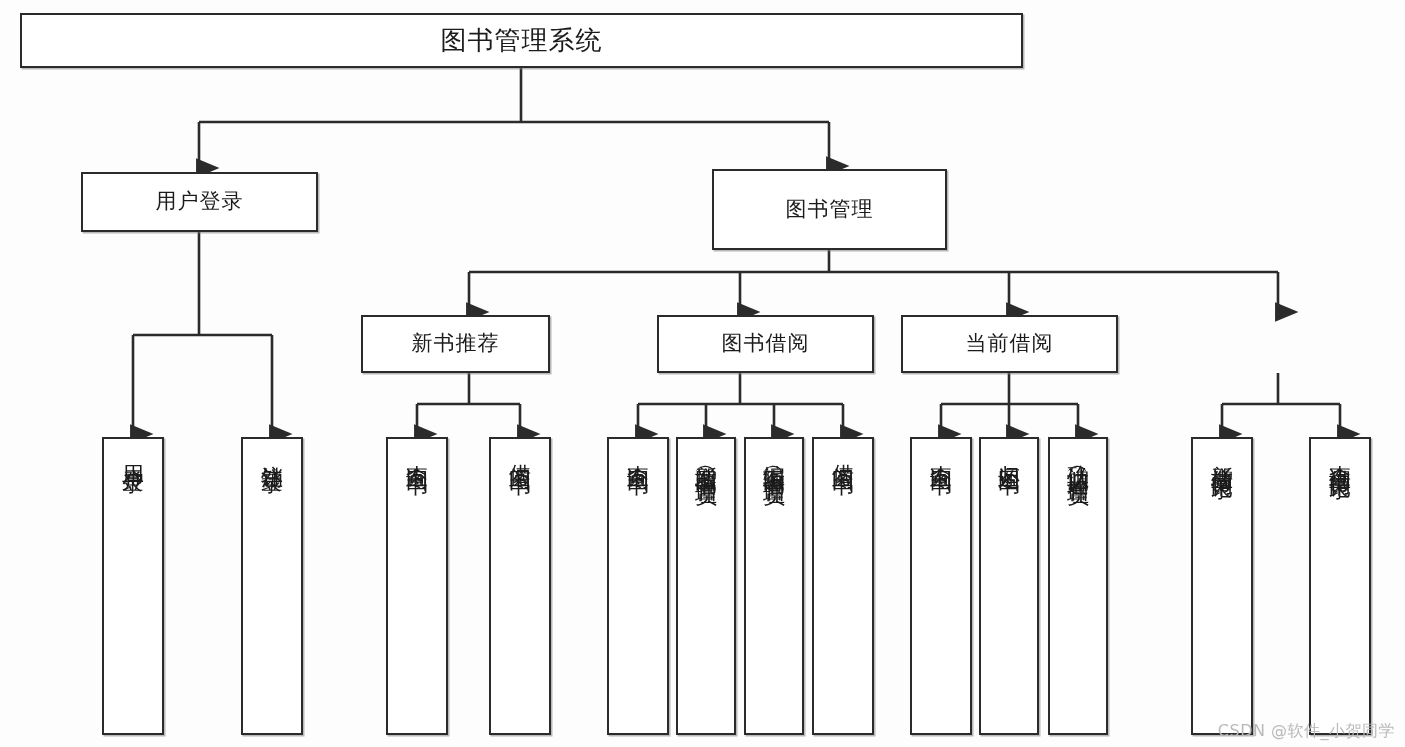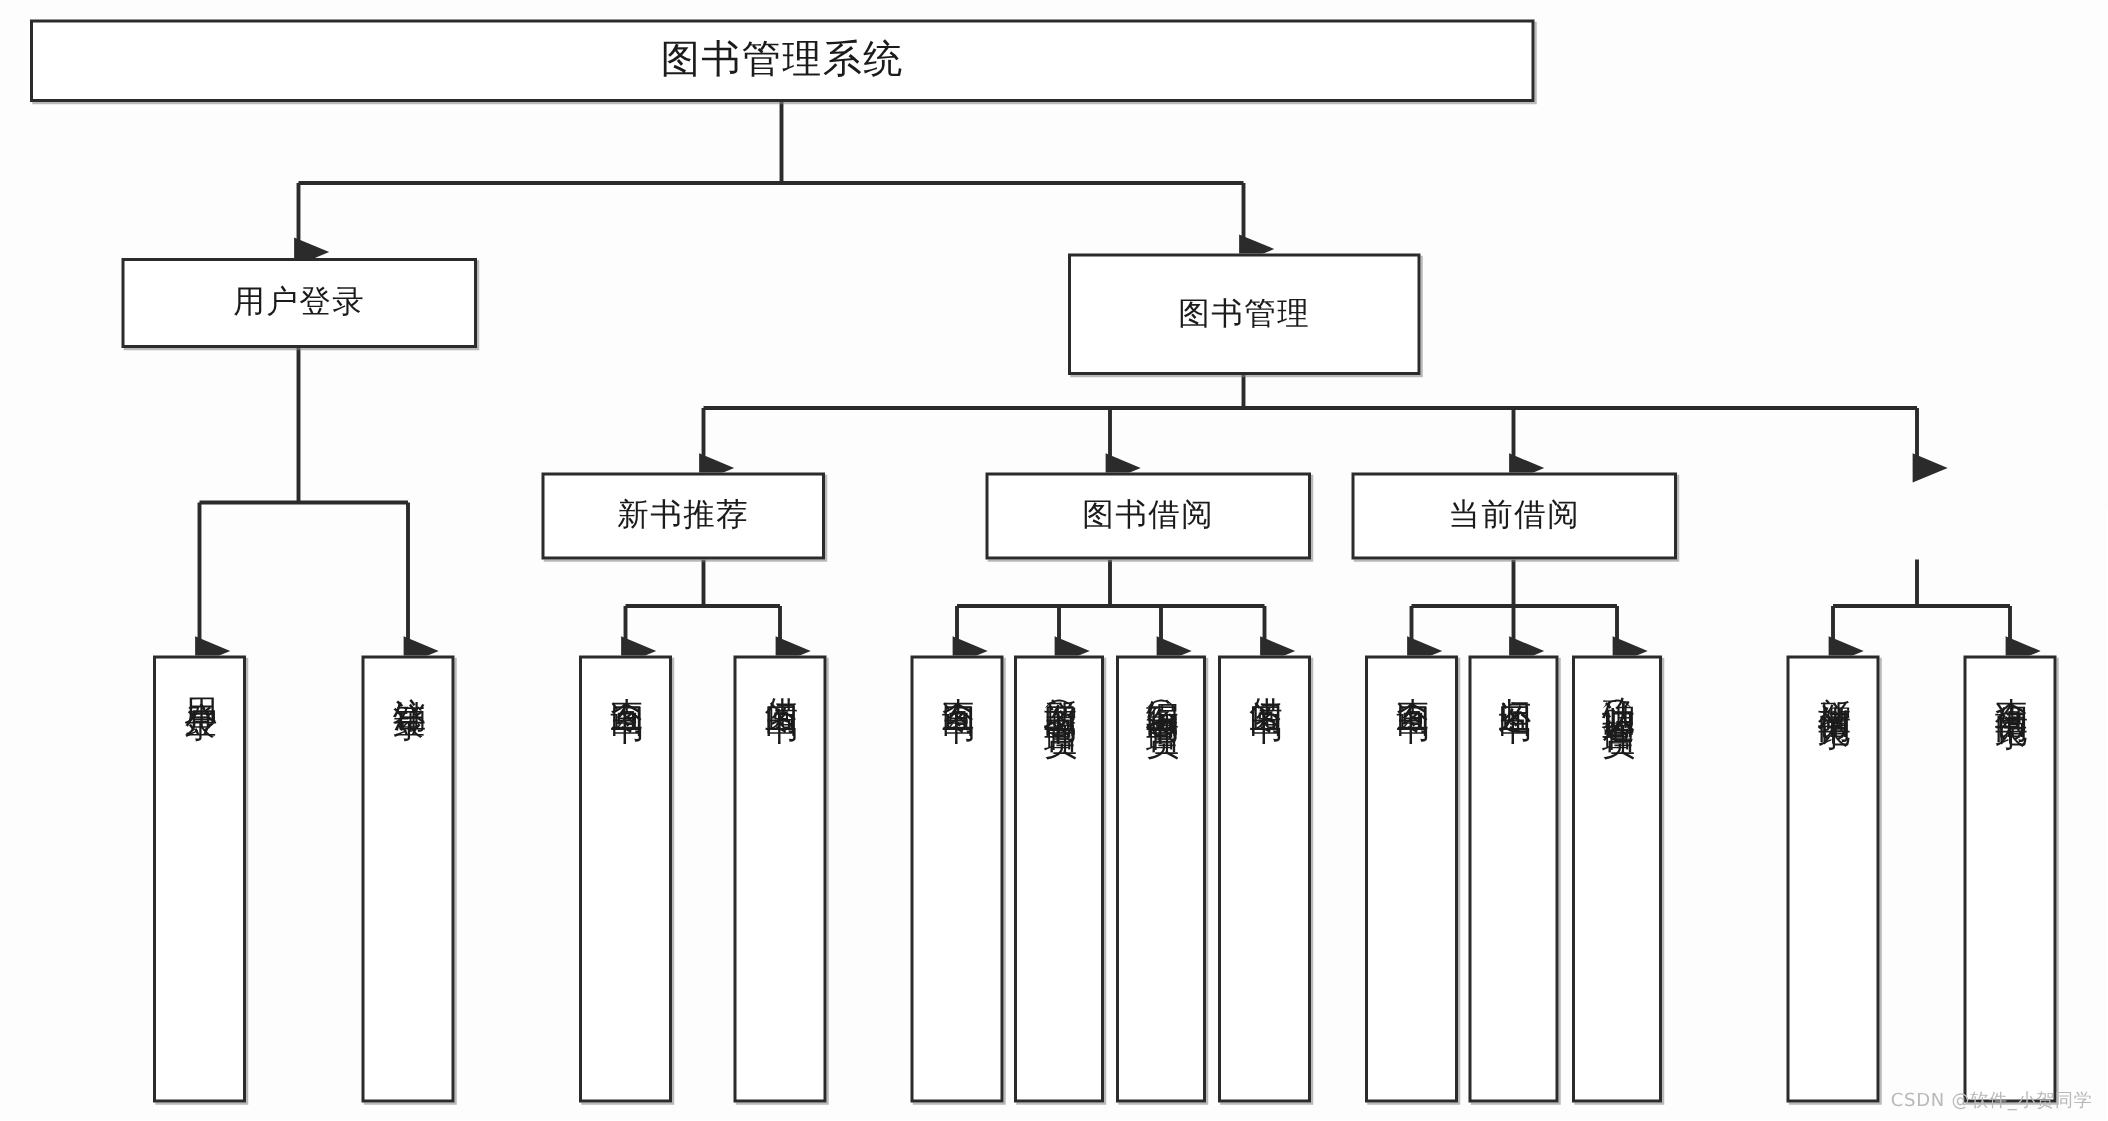--- a/index.html
+++ b/index.html
@@ -57,21 +57,21 @@
     font-size: 22px;
     line-height: 1.18;
     letter-spacing: 3px;
     white-space: nowrap;
     color: #1b1b1b;
   }
   .watermark {
     position: absolute;
     right: 10px;
     bottom: 5px;
-    font-size: 12px;
+    font-size: 16px;
     color: #b9b9b9;
     letter-spacing: 0.5px;
     white-space: nowrap;
     user-select: none;
   }
 </style>
 </head>
 <body>
 
 <div id="canvas">

